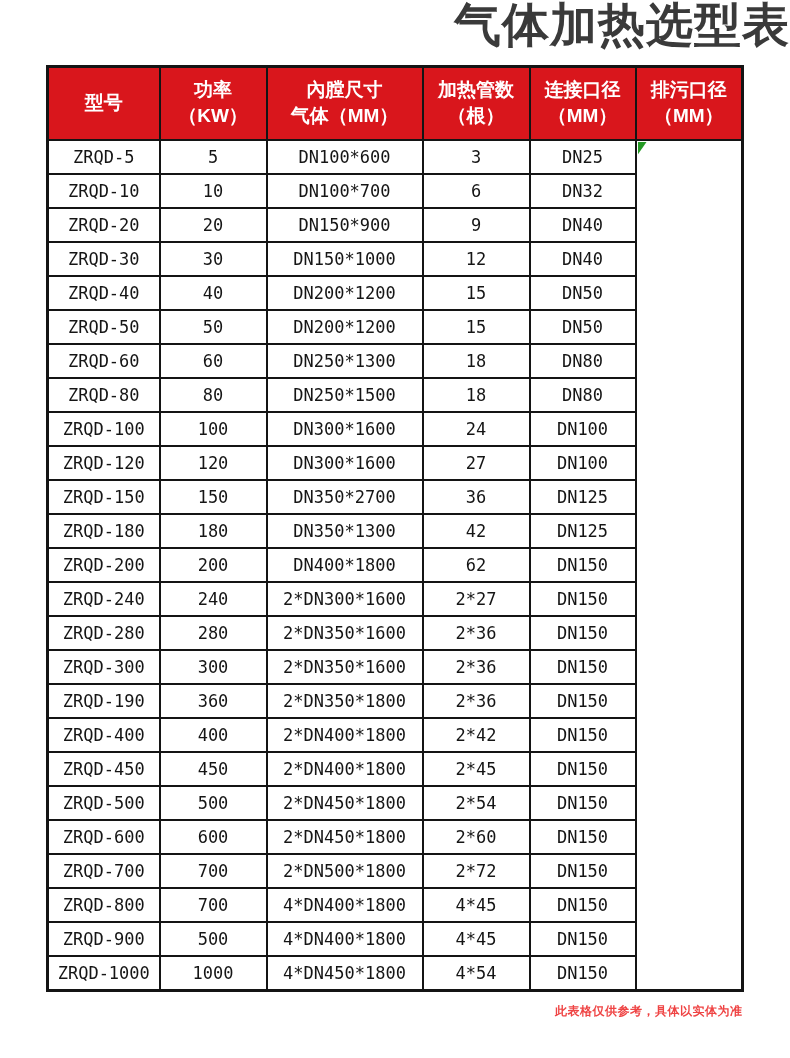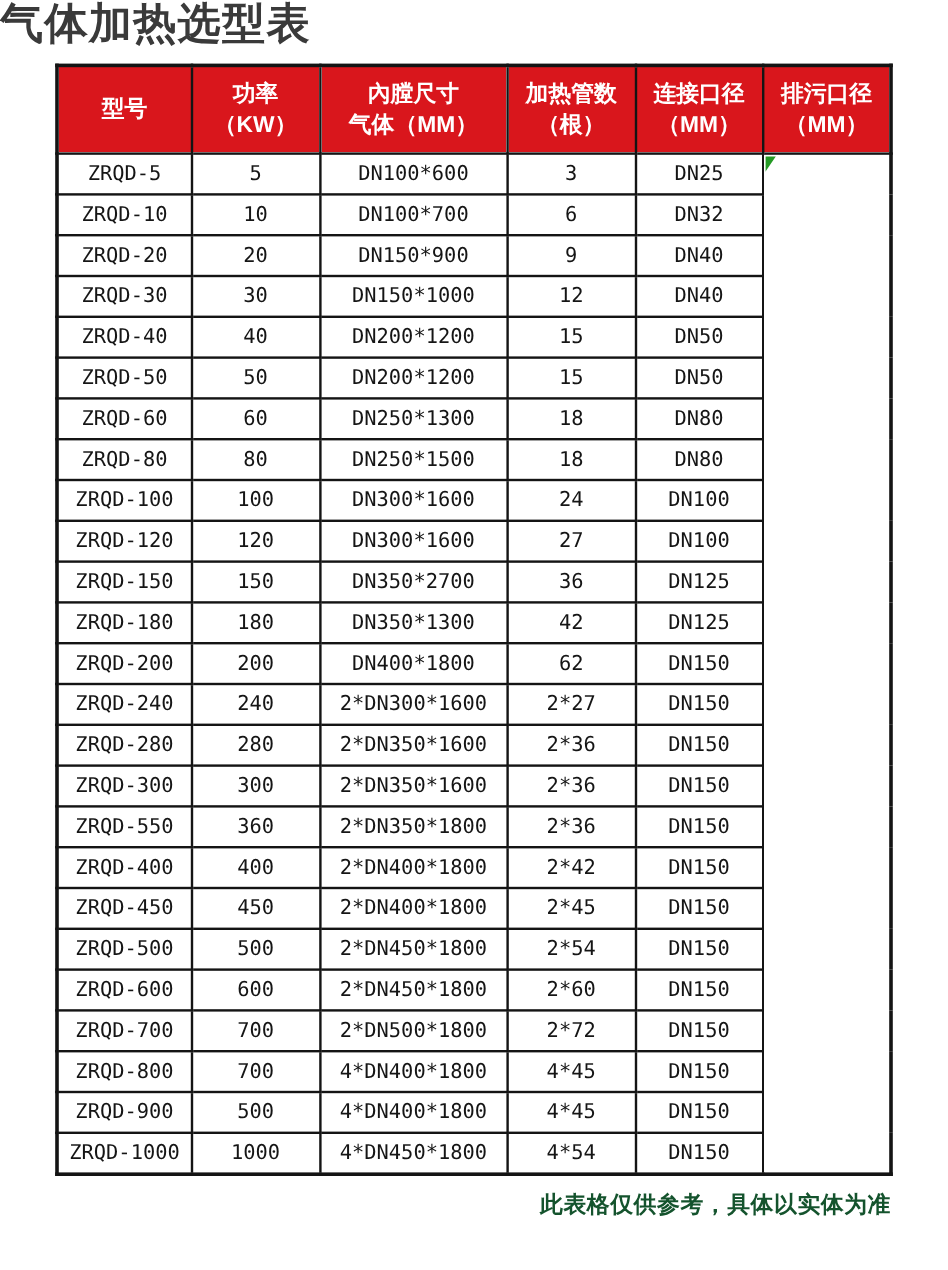--- a/index.html
+++ b/index.html
@@ -10,22 +10,22 @@
   body {
     width: 790px;
     height: 1058px;
     font-family: "Liberation Sans", sans-serif;
     position: relative;
     overflow: hidden;
   }
   .page-title {
     margin: 0;
     padding-top: 1px;
-    text-align: left;
-    font-size: 36px;
+    text-align: right;
+    font-size: 47px;
     line-height: 1.04;
     font-weight: 700;
     letter-spacing: 1px;
     color: var(--title_text, #3a3a3a);
   }
   table.spec-table {
     border-collapse: collapse;
     table-layout: fixed;
     width: 695px;
     margin: 15px auto 0;
@@ -72,23 +72,23 @@
     left: 1px;
     width: 9px;
     height: 13px;
     background: var(--marker_green, #249a24);
     clip-path: polygon(0 0, 100% 0, 0 100%);
   }
   .footnote {
     width: 695px;
     margin: 11px auto 0;
     text-align: right;
-    font-size: 19px;
+    font-size: 12px;
     font-weight: 700;
-    color: #14532d;
+    color: #ef4444;
     letter-spacing: 0.5px;
   }
 </style>
 </head>
 <body style="--header_bg: #d9161c; --header_text: #ffffff; --border_color: #141414; --title_text: #3a3a3a; --marker_green: #249a24;">
 
 <h1 class="page-title">气体加热选型表</h1>
 
 <table class="spec-table">
   <colgroup>
@@ -237,21 +237,21 @@
         <td>DN150</td>
       </tr>
       <tr>
         <td>ZRQD-300</td>
         <td>300</td>
         <td>2*DN350*1600</td>
         <td>2*36</td>
         <td>DN150</td>
       </tr>
       <tr>
-        <td>ZRQD-550</td>
+        <td>ZRQD-190</td>
         <td>360</td>
         <td>2*DN350*1800</td>
         <td>2*36</td>
         <td>DN150</td>
       </tr>
       <tr>
         <td>ZRQD-400</td>
         <td>400</td>
         <td>2*DN400*1800</td>
         <td>2*42</td>

